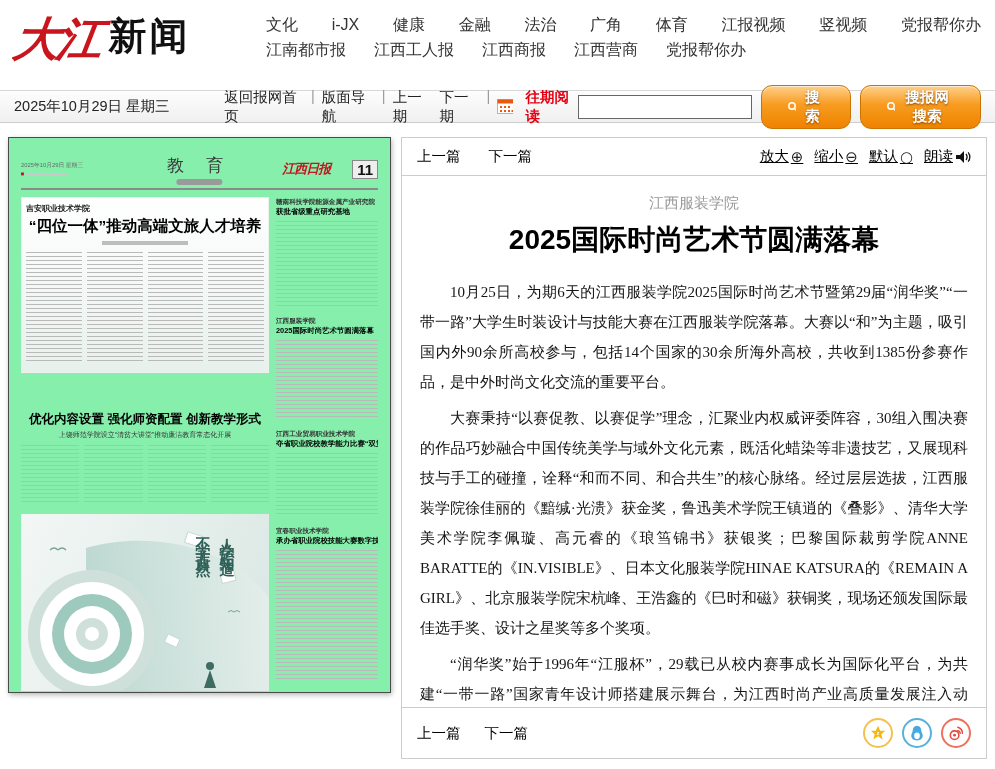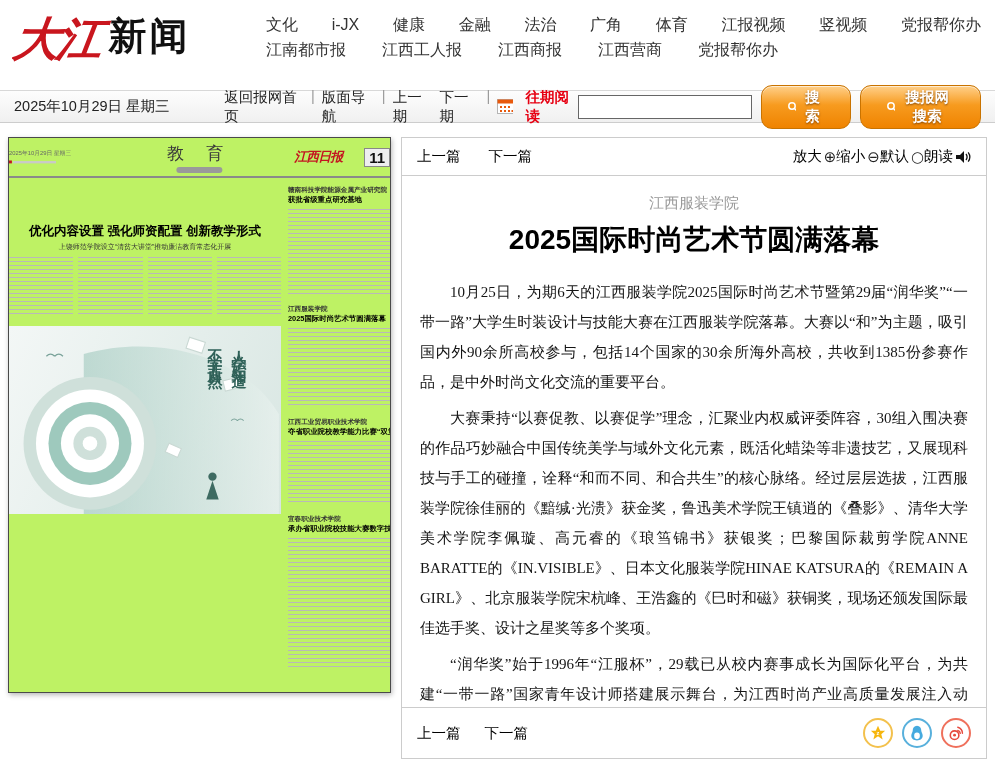--- a/index.html
+++ b/index.html
@@ -9,21 +9,21 @@
 
   
   .top{height:90px;display:flex;box-sizing:border-box;padding:0 14px;}
   .logo{width:238px;margin-top:16px;white-space:nowrap;}
   .logo-red{display:inline-block;color:#c9161e;font-family:"DejaVu Serif",serif;font-style:italic;
             font-weight:bold;font-size:46px;letter-spacing:-3px;transform:skewX(-8deg);line-height:1;}
   .logo-black{display:inline-block;color:#101010;font-weight:bold;font-size:38px;letter-spacing:3px;
               vertical-align:6px;margin-left:4px;line-height:1;}
   .nav{flex:1;margin:12px 0 0 14px;}
   .nav-row{display:flex;justify-content:space-between;font-size:16px;color:#333;line-height:25px;}
-  .nav-row.r3{justify-content:flex-start;gap:36px;text-align:center;}
+  .nav-row.r3{justify-content:flex-start;gap:28px;text-align:center;}
   .nav-row span{white-space:nowrap;}
 
   
   .toolbar{height:31px;background:linear-gradient(#fdfdfd,#f0f0f0);border-top:1px solid #d8d8d8;
            border-bottom:1px solid #cdcdcd;display:flex;align-items:center;padding:0 14px;
            font-size:14.5px;color:#222;}
   .tb-date{width:226px;}
   .tb-links{display:flex;gap:7px;}
   .tb-sep{color:#9a9a9a;}
   .tb-archive{color:#e60012;font-weight:bold;display:flex;align-items:center;gap:12px;}
@@ -32,21 +32,21 @@
   .btn-orange{background:linear-gradient(#ffd08a,#f79b1f 45%,#ef8300);border:1px solid #c97300;
               border-radius:11px;color:#fff;font-weight:bold;font-size:14.5px;padding:2px 25px;
               display:flex;align-items:center;gap:4px;text-shadow:0 1px 2px rgba(110,55,0,.85);
               box-shadow:inset 0 1px 0 rgba(255,255,255,.6);}
 
   
   .content{display:flex;gap:10px;padding:14px 8px 0 8px;}
   .left-col{width:383px;flex:none;}
   
   .paper{height:556px;border:1px solid #4a4a4a;box-shadow:1px 2px 5px rgba(0,0,0,.28);
-         background:#bef264;padding:0;box-sizing:border-box;overflow:hidden;}
+         background:#86efac;padding:12px;box-sizing:border-box;overflow:hidden;}
   .p-head{height:38px;border-bottom:2px solid #8a8a8a;position:relative;display:flex;align-items:center;}
   .p-date{font-size:10px;line-height:1.5;color:#666;transform:scale(.58);transform-origin:0 50%;
           white-space:nowrap;width:130px;}
   .p-date .rs{display:inline-block;width:5px;height:5px;background:#c41420;margin-right:2px;}
   .p-date .gl{display:inline-block;width:74px;height:4px;background:#c9c9c9;}
   .p-sec{position:absolute;left:50%;top:4px;transform:translateX(-50%);text-align:center;}
   .p-sec-t{font-family:"Liberation Serif",serif;font-size:17px;letter-spacing:9px;color:#3a3a3a;}
   .p-sec-pill{width:46px;height:6px;background:#9a9a9a;border-radius:3px;margin:2px auto 0;}
   .p-mast{margin-left:auto;display:flex;align-items:center;gap:22px;}
   .p-mast-name{color:#c41420;font-family:"DejaVu Serif",serif;font-style:italic;font-weight:bold;
@@ -82,21 +82,21 @@
   .pc-label{font-weight:bold;}
   .pc-val{font-weight:bold;margin-left:8px;}
   .pc-links{margin:0 auto;display:flex;gap:14px;}
 
   
   .article{flex:1;border:1px solid #ccc;height:622px;box-sizing:border-box;background:#fff;
            display:flex;flex-direction:column;overflow:hidden;}
   .a-top{height:37px;flex:none;border-bottom:1px solid #ccc;display:flex;align-items:center;
          padding:0 15px;font-size:14.5px;color:#000;}
   .a-top .lnks{display:flex;gap:28px;}
-  .a-ctrls{margin-left:auto;display:flex;align-items:center;}
+  .a-ctrls{margin-left:auto;display:flex;align-items:center;gap:11px;text-decoration:underline;}
   .a-ctrl{display:flex;align-items:center;gap:2px;}
   .ctrl-glyph{font-size:15px;color:#222;font-family:"DejaVu Sans",sans-serif;}
   .a-body{flex:1;padding:4px 18px 0;overflow:hidden;}
   .a-source{text-align:center;color:#999;font-size:15px;margin-top:14px;}
   .a-title{text-align:center;font-size:28px;font-weight:bold;color:#000;margin:8px 0 18px;}
   .a-body p{font-family:"Liberation Serif","DejaVu Serif",serif;font-size:15px;line-height:30px;
             color:#141414;text-align:justify;text-indent:2em;margin:0 0 6px;}
   .a-bottom{height:50px;flex:none;border-top:1px solid #ccc;display:flex;align-items:center;
             padding:0 15px;font-size:14.5px;color:#000;}
   .a-bottom .lnks{display:flex;gap:24px;}
@@ -200,20 +200,31 @@
             <div class="p-sec-pill"></div>
           </div>
           <div class="p-mast">
             <span class="p-mast-name">江西日报</span>
             <span class="p-pageno">11</span>
           </div>
         </div>
 
         <div class="p-body">
           <div class="p-main">
+            <div class="block1">
+              <div class="b1-kicker">吉安职业技术学院</div>
+              <div class="b1-title">“四位一体”推动高端文旅人才培养</div>
+              <div class="b1-byline"></div>
+              <div class="cols" style="height:112px;">
+                <div class="ft"></div>
+                  <div class="ft"></div>
+                  <div class="ft"></div>
+                  <div class="ft"></div>
+              </div>
+            </div>
             <div class="block2">
               <div class="b2-title">优化内容设置 强化师资配置 创新教学形式</div>
               <div class="b2-sub">上饶师范学院设立“清贫大讲堂”推动廉洁教育常态化开展</div>
               <div class="cols" style="height:60px;margin-top:5px;">
                 <div class="ft"></div>
                   <div class="ft"></div>
                   <div class="ft"></div>
                   <div class="ft"></div>
               </div>
             </div>

